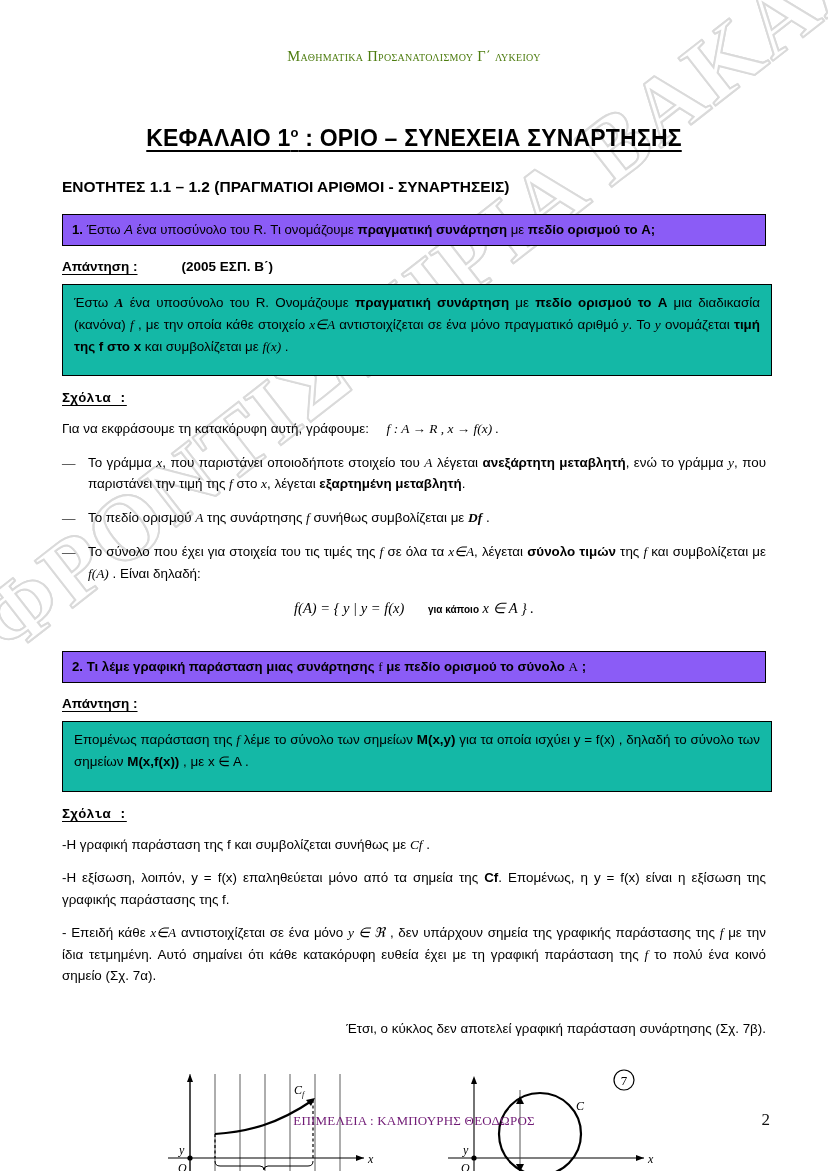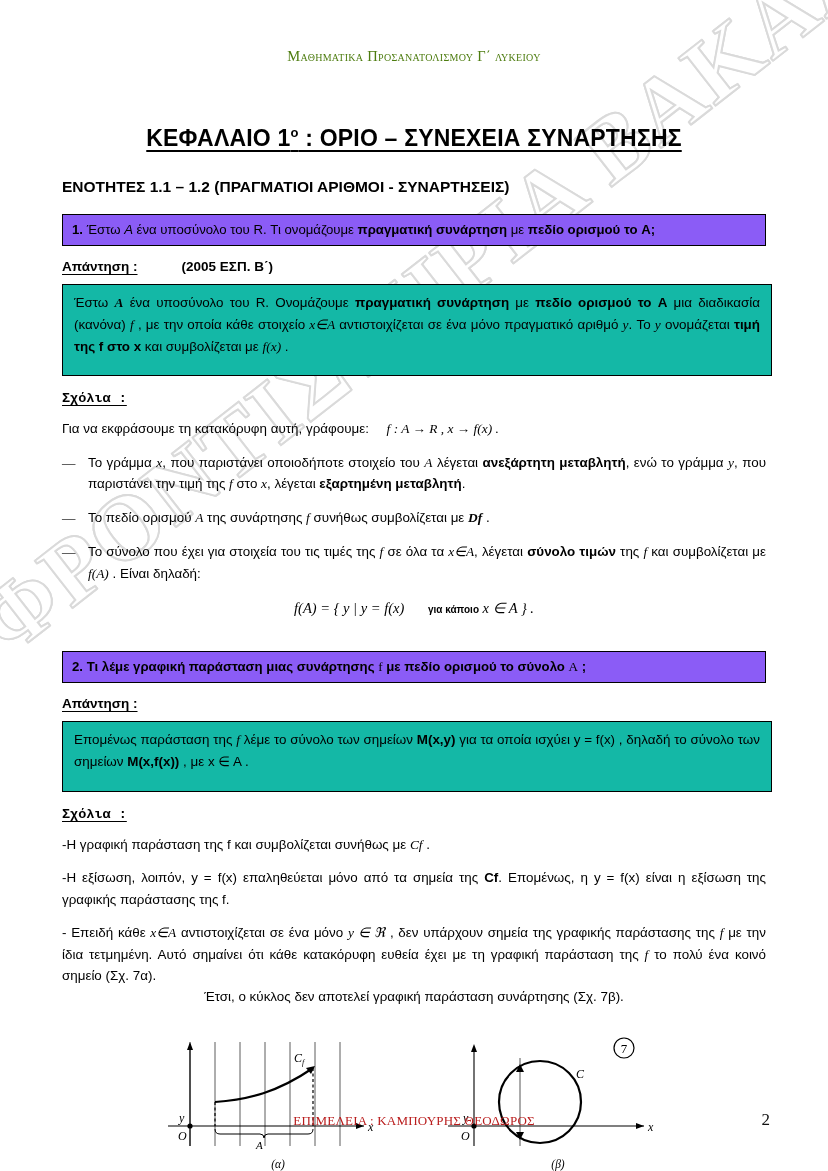--- a/index.html
+++ b/index.html
@@ -197,21 +197,21 @@
   }
   .footer-inner {
     position: relative;
     width: 828px;
     height: 22px;
   }
   .footer-credit {
     position: absolute;
     left: 0; right: 0;
     text-align: center;
-    color: #b91c1c;
+    color: #701a75;
     font-family: "Liberation Serif", serif;
     font-size: 13px;
     letter-spacing: .2px;
   }
   .footer-page {
     position: absolute;
     right: 58px;
     top: -3px;
     font-family: "Liberation Serif", serif;
     font-size: 17px;
@@ -288,21 +288,21 @@
     </div>
 
     <div class="comments-label">Σχόλια :</div>
 
     <div class="para" style="text-align:left"><span>-Η γραφική παράσταση της f και συμβολίζεται συνήθως με </span><span class="serif">Cf</span><span> .</span></div>
 
     <div class="para"><span>-Η εξίσωση, λοιπόν, </span><span>y = f(x)</span><span> επαληθεύεται μόνο από τα σημεία της </span><b>Cf</b><span>. Επομένως, η </span><span>y = f(x)</span><span> είναι η εξίσωση της γραφικής παράστασης της f.</span></div>
 
     <div class="para"><span>- Επειδή κάθε </span><span class="serif">x∈A</span><span> αντιστοιχίζεται σε ένα μόνο </span><span class="serif">y ∈ ℜ</span><span> , δεν υπάρχουν σημεία της γραφικής παράστασης της </span><span class="serif">f</span><span> με την ίδια τετμημένη. Αυτό σημαίνει ότι κάθε κατακόρυφη ευθεία έχει με τη γραφική παράσταση της </span><span class="serif">f</span><span> το πολύ ένα κοινό σημείο (Σχ. 7α).</span></div>
 
-    <div class="para" style="text-align:center;margin-top:0">Έτσι, ο κύκλος δεν αποτελεί γραφική παράσταση συνάρτησης (Σχ. 7β).</div>
+    <div class="para" style="text-align:right;margin-top:32px">Έτσι, ο κύκλος δεν αποτελεί γραφική παράσταση συνάρτησης (Σχ. 7β).</div>
 
     <div class="figures">
 
       <div class="fig fig-a">
         <svg width="220" height="120" viewBox="0 0 220 120">
 
           <g stroke="#333" stroke-width="0.8">
             <line x1="22" y1="8" x2="22" y2="112"></line>
             <line x1="47" y1="8" x2="47" y2="112"></line>
             <line x1="72" y1="8" x2="72" y2="112"></line>

